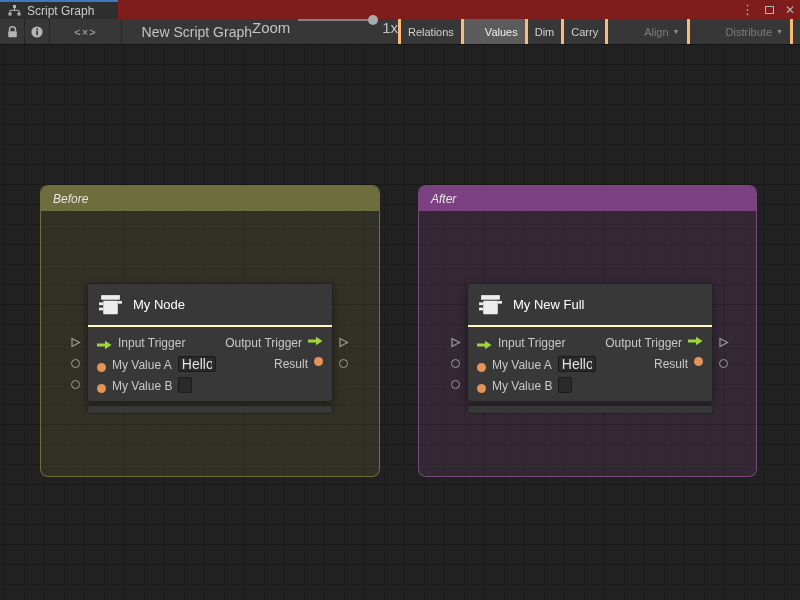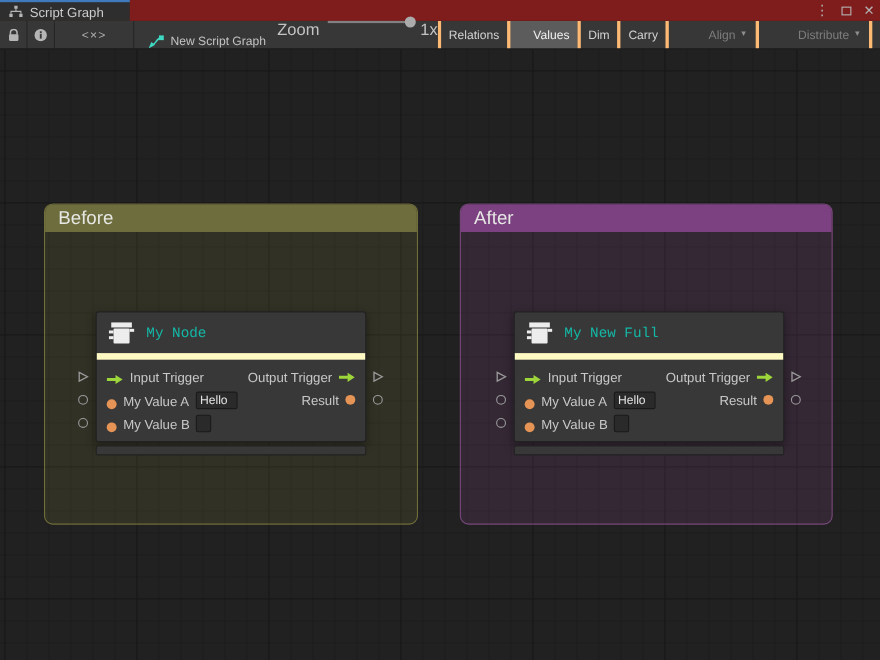--- a/index.html
+++ b/index.html
@@ -17,22 +17,22 @@
   .maxbox { display:inline-block; width:9px; height:8px; border:1.4px solid #b4b4b4; }
   .menu-dots { font-size:13px; letter-spacing:0; }
 
   
   .toolbar { height:26px; background:#373737; border-bottom:1px solid #141414;
              display:flex; align-items:stretch; color:#c3c3c3; }
   .tcell { display:flex; align-items:center; justify-content:center;
            border-right:1px solid #262626; }
   .tcell.lock { width:25px; } .tcell.info { width:25px; } .tcell.code { width:72px; }
   .code-glyph { font-size:11px; color:#b0b0b0; letter-spacing:1px; }
-  .graph-label { width:130px; display:flex; align-items:flex-end; gap:6px;
-                 padding-left:13px; font-size:11px; white-space:nowrap; overflow:hidden; }
+  .graph-label { width:130px; display:flex; align-items:center; gap:6px;
+                 padding-left:13px; font-size:14px; white-space:nowrap; overflow:hidden; }
   .zoom-group { width:146px; display:flex; align-items:flex-start; gap:8px; font-size:15px; }
   .zoom-track { position:relative; width:84px; height:2px; background:#828282; }
   .zoom-handle { position:absolute; right:-4px; top:-4px; width:10px; height:10px;
                  border-radius:50%; background:#ababab; }
   .tbuttons { flex:1; display:flex; align-items:stretch; overflow:hidden; }
   .tbtn { display:flex; align-items:center; gap:4px; padding:0 7px; font-size:11px;
           color:#d2d2d2; border-left:3px solid #fdba74; white-space:nowrap; }
   .tbtn.active { background:#5c5c5c; color:#f0f0f0;padding-left:21px; }
   .tbtn.disabled { color:#7d7d7d;padding-left:36px; }
   .tbtn .dd { font-size:7px; color:#8d8d8d; }
@@ -44,44 +44,44 @@
       linear-gradient(#171717 1px, transparent 1px),
       linear-gradient(90deg, #171717 1px, transparent 1px),
       linear-gradient(#1c1c1c 1px, transparent 1px),
       linear-gradient(90deg, #1c1c1c 1px, transparent 1px);
     background-size:120px 120px, 120px 120px, 20px 20px, 20px 20px;
     background-position:4px 19px; }
 
   
   .group { position:absolute; top:140px; height:292px; border-radius:8px; }
   .group-header { height:25px; border-radius:7px 7px 0 0; display:flex; align-items:center;
-                  padding:0 12px; font-size:17px; color:#e7e7e4; }
+                  padding:0 12px; font-size:12px; color:#e7e7e4;font-style:italic; }
   .group.before { left:40px; width:340px; background:rgba(152,150,62,0.14);
                   border:1px solid rgba(165,163,75,0.55); }
   .group.before .group-header { background:#6e6d3e; }
   .group.after { left:418px; width:339px; background:rgba(172,88,178,0.14);
                  border:1px solid rgba(180,100,185,0.55); }
   .group.after .group-header { background:#7b4180; }
 
   
   .node { position:absolute; top:238px; width:246px; }
   .node.n0 { left:87px; } .node.n1 { left:467px; }
   .node-main { background:#383838; border:1px solid #222222; border-radius:3px;
                box-shadow:0 3px 9px rgba(0,0,0,0.35); }
   .node-header { height:43px; display:flex; align-items:center; gap:10px; padding:0 10px;
-                 border-bottom:6px solid #fef9c3; font-size:13px; color:#14b8a6;font-family:Liberation Mono, monospace; }
+                 border-bottom:2px solid #fef9c3; font-size:13px; color:#ffffff; }
   .node-body { padding:5px 0 6px 0; }
   .port-row { height:21px; display:flex; align-items:center; padding:0 9px; font-size:12px;
               color:#c8c8c8; }
   .row-left { display:flex; align-items:flex-end; gap:6px; flex:1; }
-  .row-right { display:flex; align-items:center; gap:6px; }
+  .row-right { display:flex; align-items:flex-start; gap:6px; }
   .value-dot { width:9px; height:9px; border-radius:50%; background:#e59455; flex:none; }
   .flow-arrow { display:flex; flex:none; }
   .value-input { width:38px; height:16px; background:#2a2a2a; border:1px solid #1a1a1a;
-                 border-radius:2px; color:#e2e2e2; font-size:11px; padding:0 3px;
+                 border-radius:2px; color:#e2e2e2; font-size:14px; padding:0 3px;
                  font-family:"Liberation Sans", sans-serif; }
   .value-input.small { width:14px; }
   .node-footer { margin-top:3px; height:9px; background:#383838; border:1px solid #222222;
                  border-radius:2px; }
 
   
   .ext { position:absolute; display:flex; }
   .ext-circle { width:9px; height:9px; border:1px solid #9a9a9a; border-radius:50%; }
 </style>
 </head>

